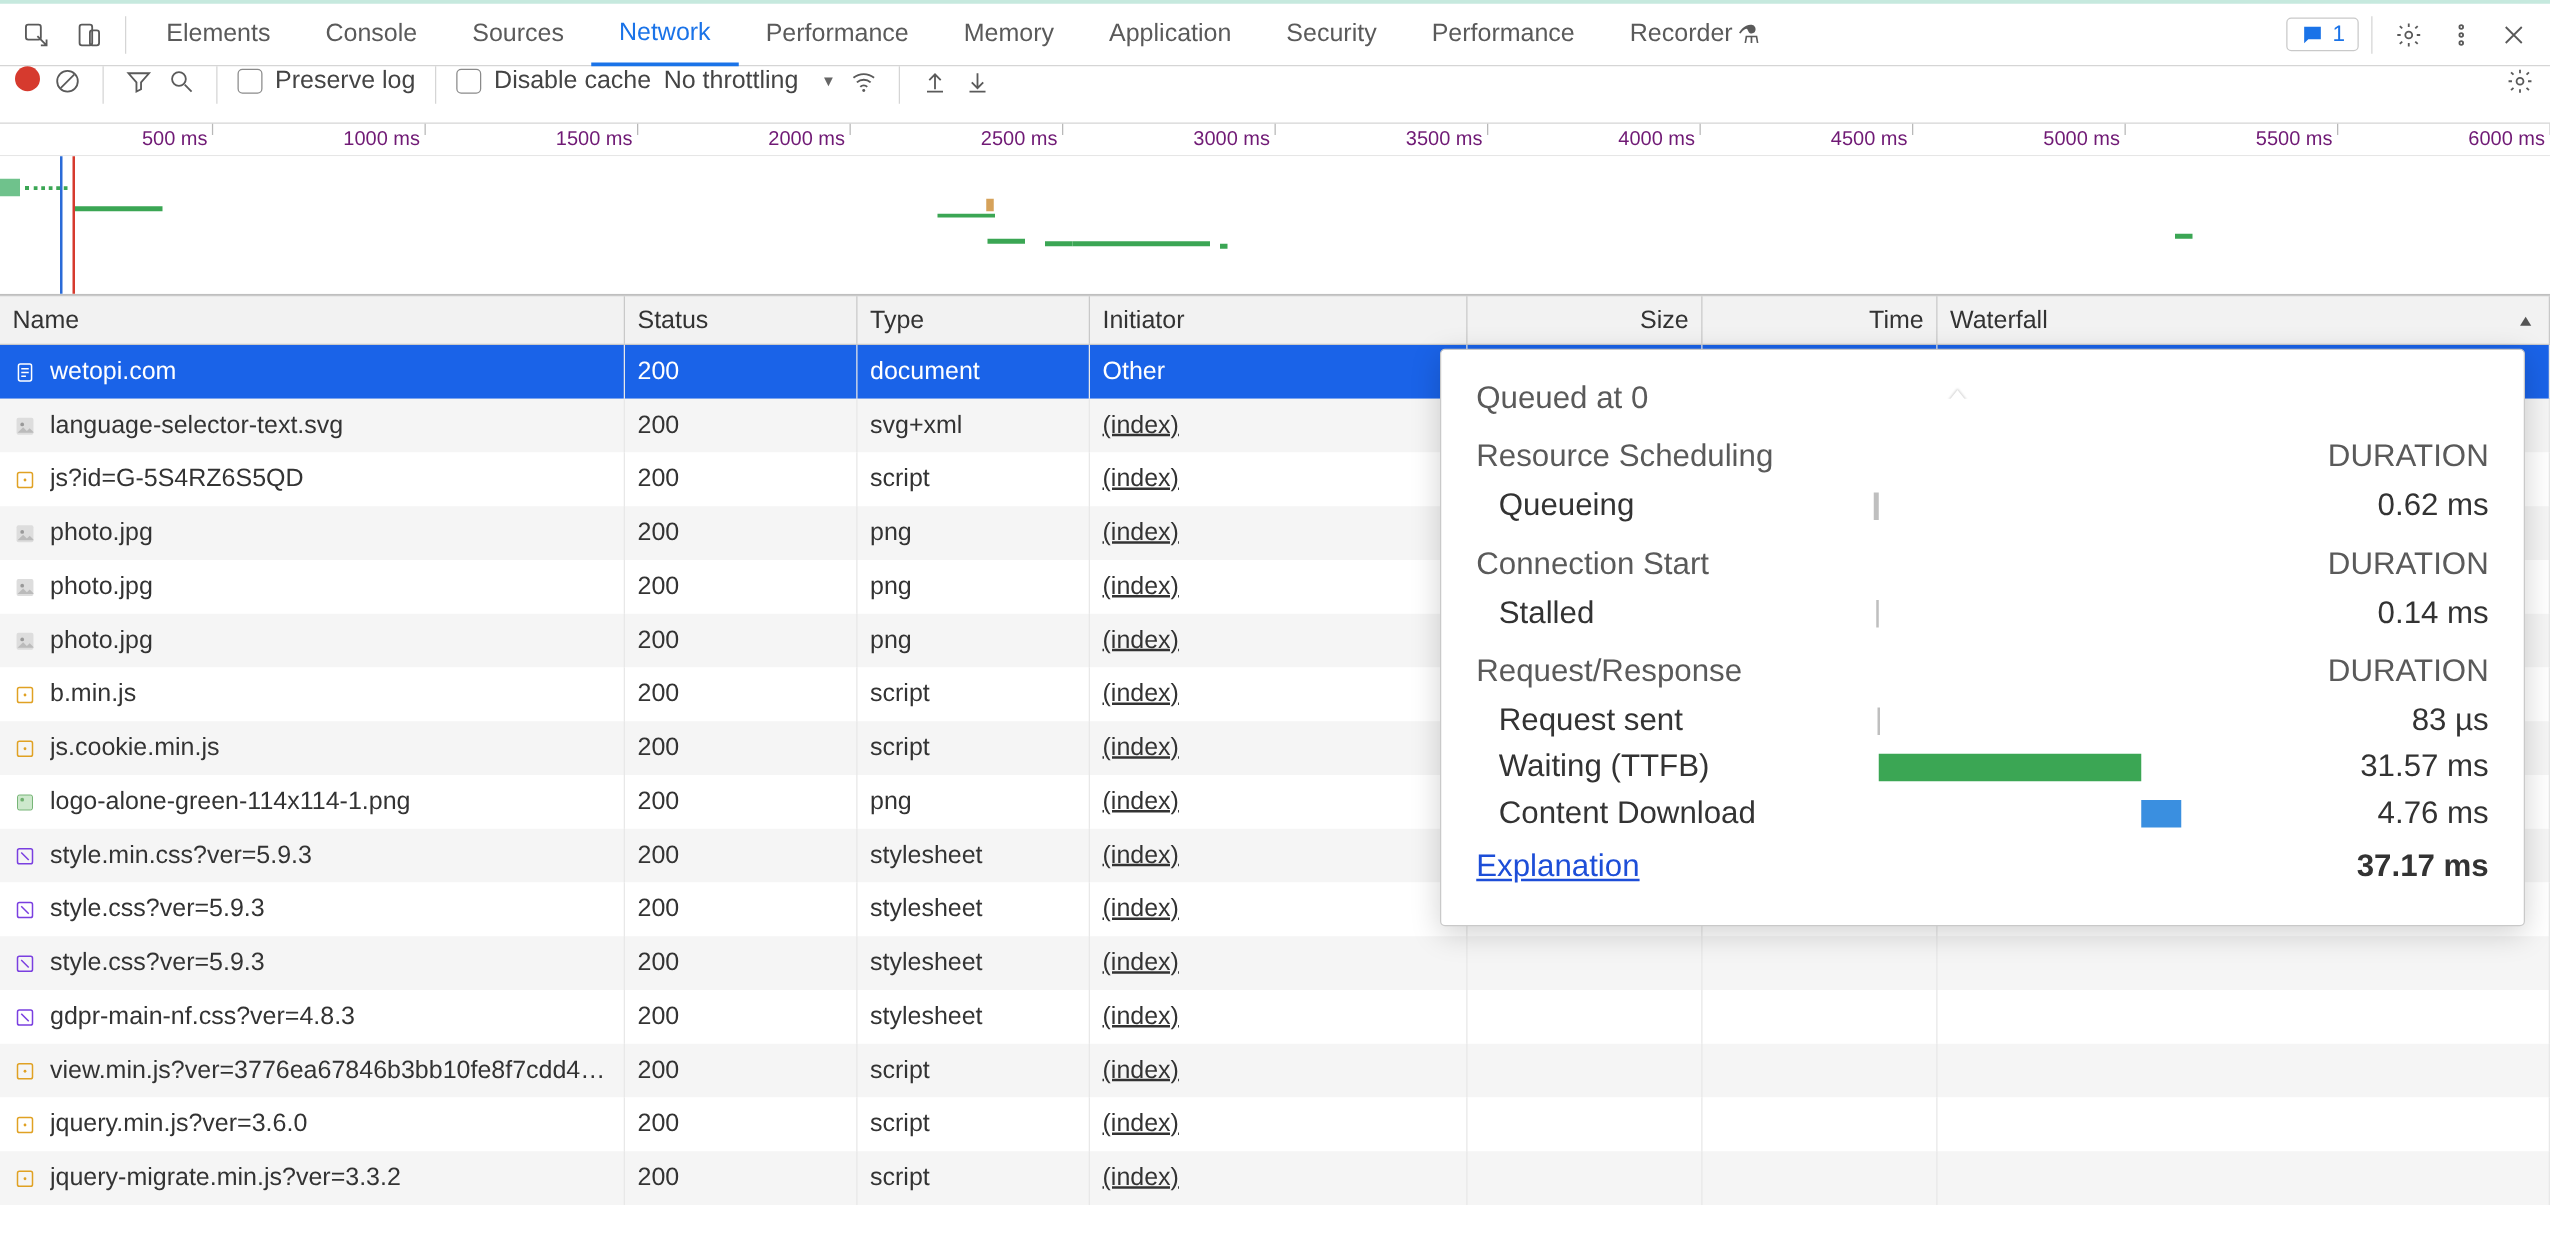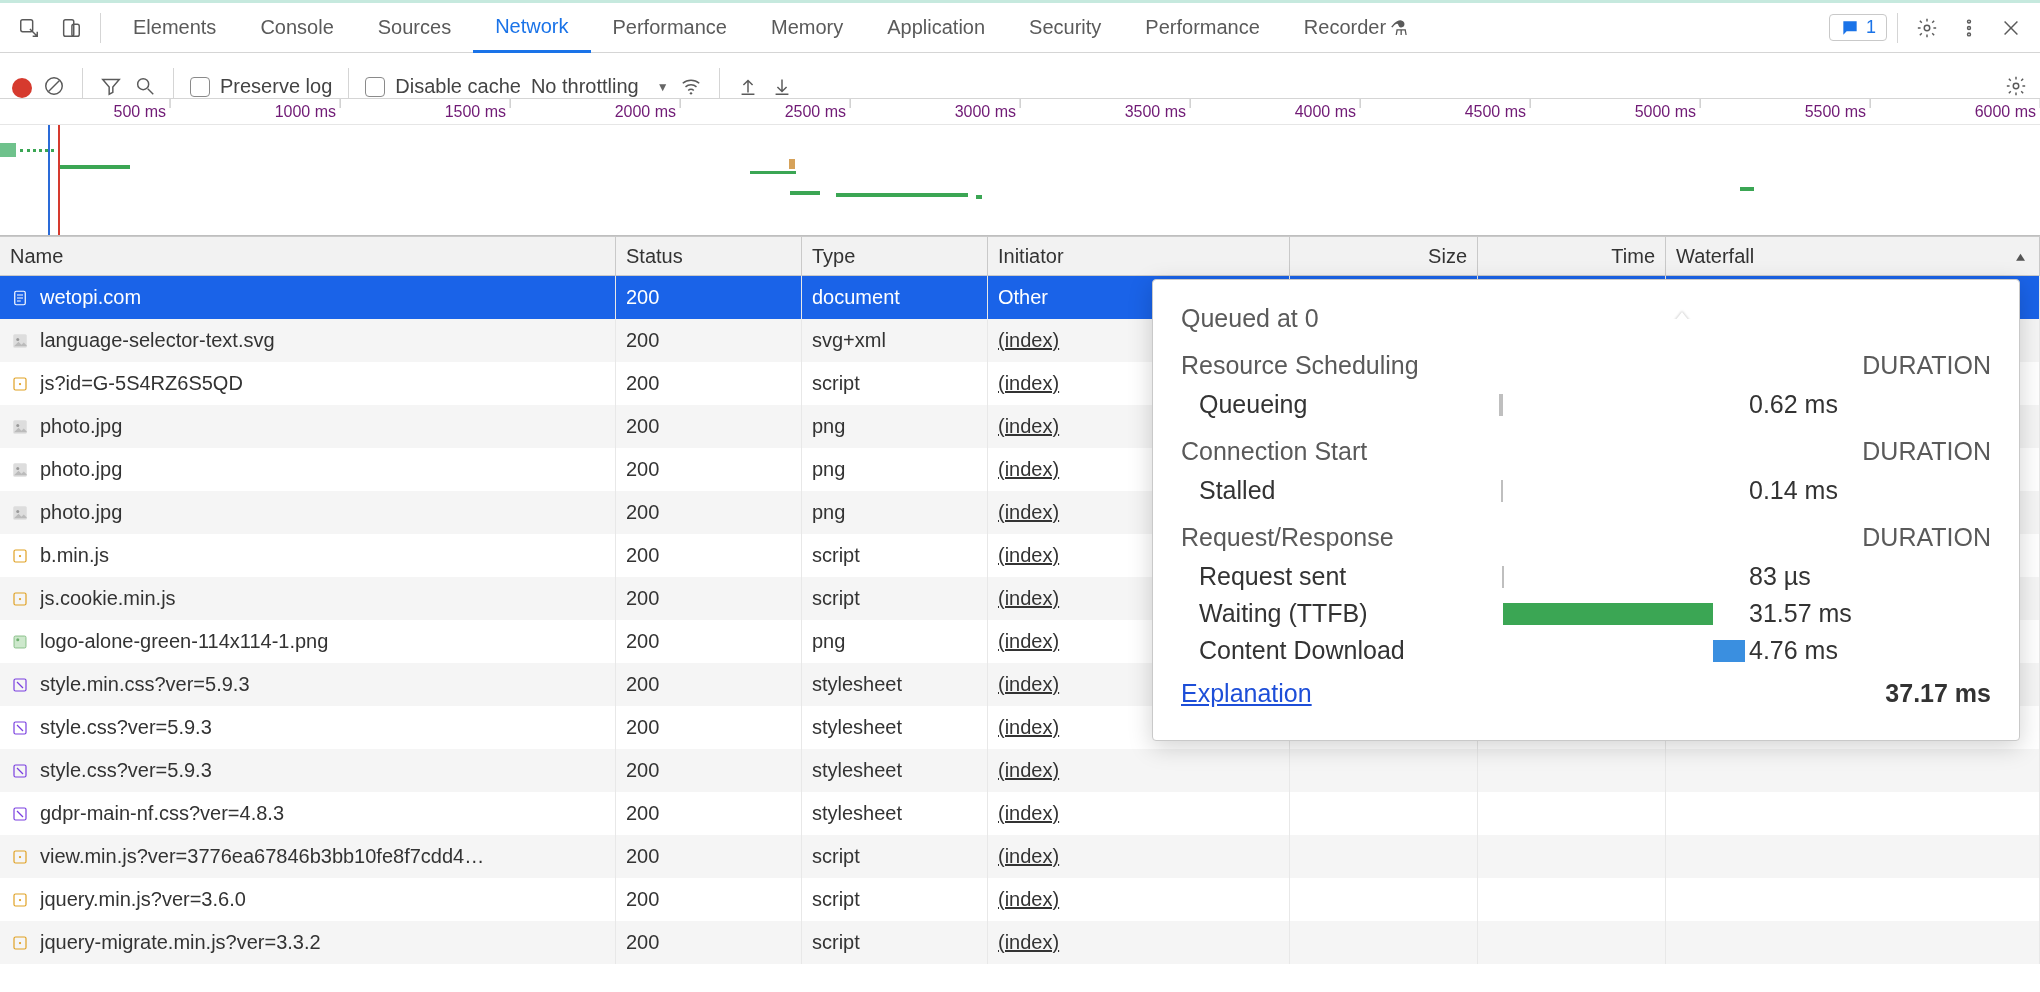--- a/index.html
+++ b/index.html
@@ -12,21 +12,21 @@
   .tabbar .icon-btn { width:38px; height:38px; display:flex; align-items:center; justify-content:center; border-radius:4px; }
   .tabbar .icon-btn svg { width:22px; height:22px; fill:none; stroke:#5a5a5a; stroke-width:1.6; }
   .tabbar .tab { padding:0 22px; height:50px; display:flex; align-items:center; cursor:pointer; }
   .tabbar .tab.active { color:#1a73e8; border-bottom:3px solid #1a73e8; }
   .tabbar .spacer { flex:1; }
   .tabbar .chat-badge { display:flex; align-items:center; border:1px solid #c9c9c9; border-radius:4px; padding:2px 10px; gap:6px; color:#1a73e8; font-size:18px; }
   .tabbar .chat-badge svg { width:20px; height:20px; fill:#1a73e8; }
   .divider-v { width:1px; height:30px; background:#d5d5d5; margin:0 6px; }
 
   
-  .toolbar { height:46px; border-bottom:1px solid #d5d5d5; display:flex; align-items:flex-end; padding:0 12px; gap:10px; font-size:20px; color:#5a5a5a; }
+  .toolbar { height:46px; border-bottom:1px solid #d5d5d5; display:flex; align-items:flex-start; padding:0 12px; gap:10px; font-size:20px; color:#5a5a5a; }
   .toolbar .record-dot { width:20px; height:20px; border-radius:50%; background:#d63a2e; }
   .toolbar .tb-icon { width:24px; height:24px; display:flex; align-items:center; justify-content:center; }
   .toolbar .tb-icon svg { width:22px; height:22px; fill:none; stroke:#5a5a5a; stroke-width:1.6; }
   .toolbar .chk { width:20px; height:20px; border:1.5px solid #8a8a8a; border-radius:4px; display:inline-block; margin-right:8px; }
   .toolbar .chk-label { display:flex; align-items:center; gap:2px; font-size:20px; color:#444; }
   .toolbar select, .toolbar .fake-select { border:none; background:transparent; font-size:20px; color:#444; }
   .toolbar .fake-select { display:flex; align-items:center; gap:18px; }
   .toolbar .fake-select .caret { font-size:12px; color:#666; }
   .toolbar .spacer { flex:1; }
 
@@ -38,21 +38,21 @@
   .overview { height:110px; position:relative; background:#fff; }
   .overview .vline-red { position:absolute; top:0; bottom:0; width:2px; background:#d63a2e; }
   .overview .vline-blue { position:absolute; top:0; bottom:0; width:2px; background:#2a6bd8; }
   .overview .bar { position:absolute; height:4px; background:#3ba654; }
   .overview .dash { position:absolute; height:2px; border-top:3px dotted #3ba654; }
 
   
   .grid { position:relative; }
   .grid-head { display:flex; height:40px; border:1px solid #c9c9c9; border-left:none; border-right:none; background:#f2f2f2; font-size:20px; color:#333; }
   .grid-head .col { display:flex; align-items:center; padding:0 10px; border-right:1px solid #c9c9c9; }
-  .col-name { width:616px; }
+  .col-name { width:500px; }
   .col-status { width:186px; }
   .col-type { width:186px; }
   .col-initiator { width:302px; }
   .col-size { width:188px; justify-content:flex-end; text-align:left; }
   .col-time { width:188px; justify-content:flex-end; text-align:right; }
   .col-waterfall { flex:1; position:relative; }
   .grid-head .col-waterfall::after { content:"▴"; position:absolute; right:14px; color:#555; font-size:18px; transform:scaleY(0.8);}
   .grid-body { }
   .row { display:flex; height:43px; font-size:20px; color:#333; align-items:center; }
   .row:nth-child(odd) { background:#fff; }
@@ -70,21 +70,21 @@
 
   
   .popup { position:absolute; top:43px; right:20px; width:868px; background:#fff; border:1px solid #c9c9c9; border-radius:4px; box-shadow:0 6px 24px rgba(0,0,0,.18); padding:24px 28px 32px 28px; font-size:25px; color:#333; z-index:20; }
   .popup .line { margin-bottom:12px; }
   .popup .line.mute { color:#5a5a5a; }
   .popup .section-head { display:flex; justify-content:space-between; color:#5a5a5a; margin:18px 0 10px 0; }
   .popup .metric-row { display:flex; align-items:center; margin:8px 0 8px 18px; }
   .popup .metric-row .mlabel { flex:0 0 300px; color:#333; }
   .popup .metric-row .mbar-area { flex:0 0 250px; position:relative; height:22px; }
   .popup .metric-row .mbar { position:absolute; top:0; height:22px; }
-  .popup .metric-row .mval { flex:1; text-align:left; }
+  .popup .metric-row .mval { flex:1; text-align:right; }
   .popup .explain { color:#1d4ed8; text-decoration:underline; }
   .popup .total-row { display:flex; justify-content:space-between; margin-top:14px; }
   .popup .total-row .tot { font-weight:700; }
 </style>
 </head>
 <body>
 
 <div class="top-accent"></div>
 
 <div class="tabbar">

